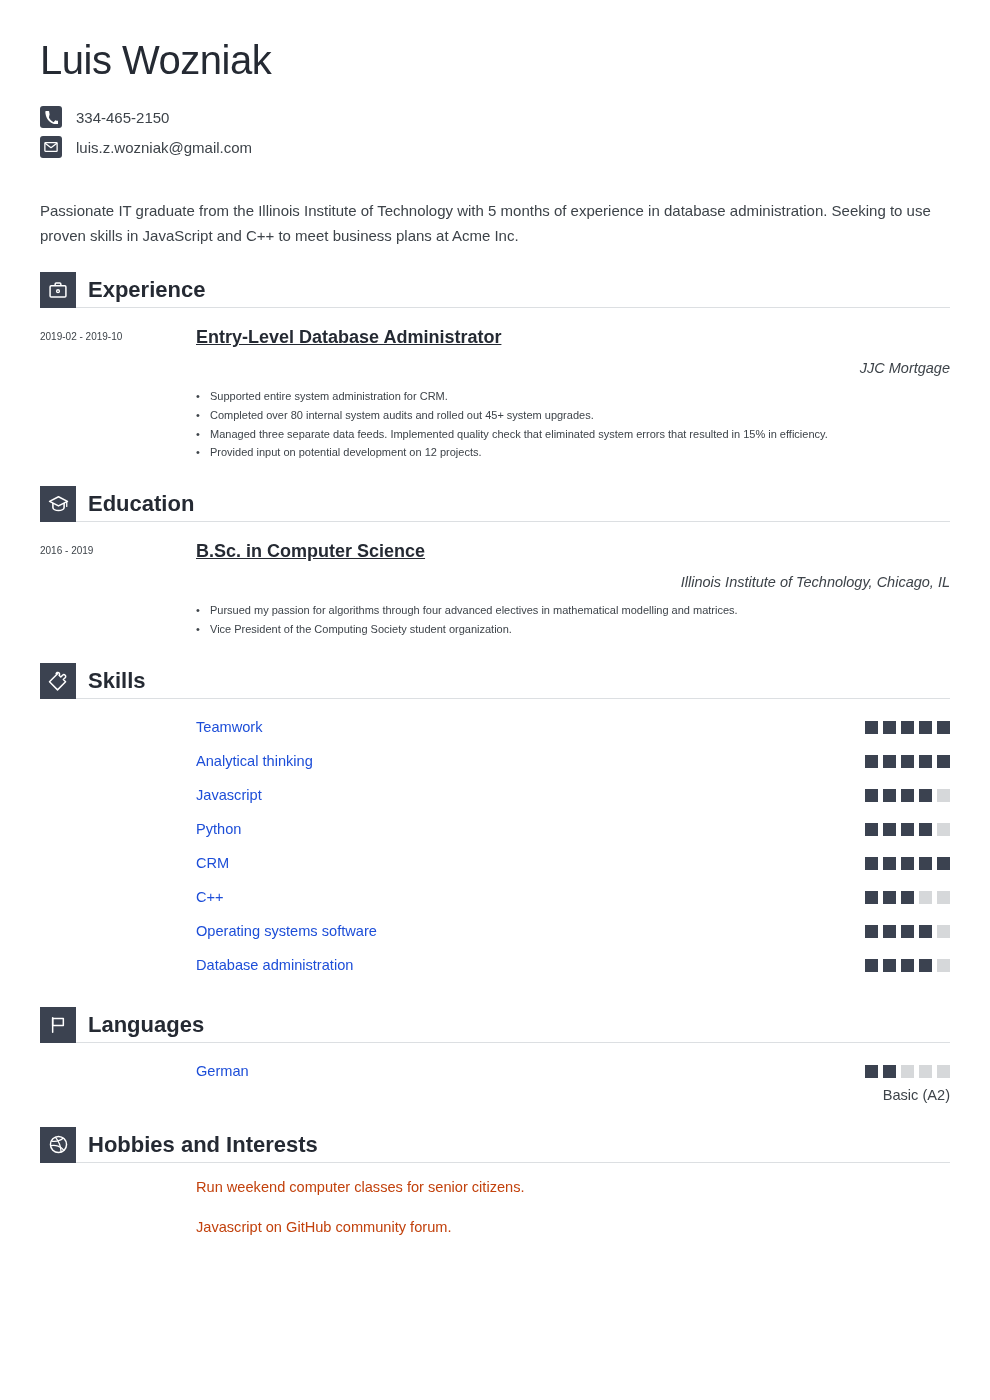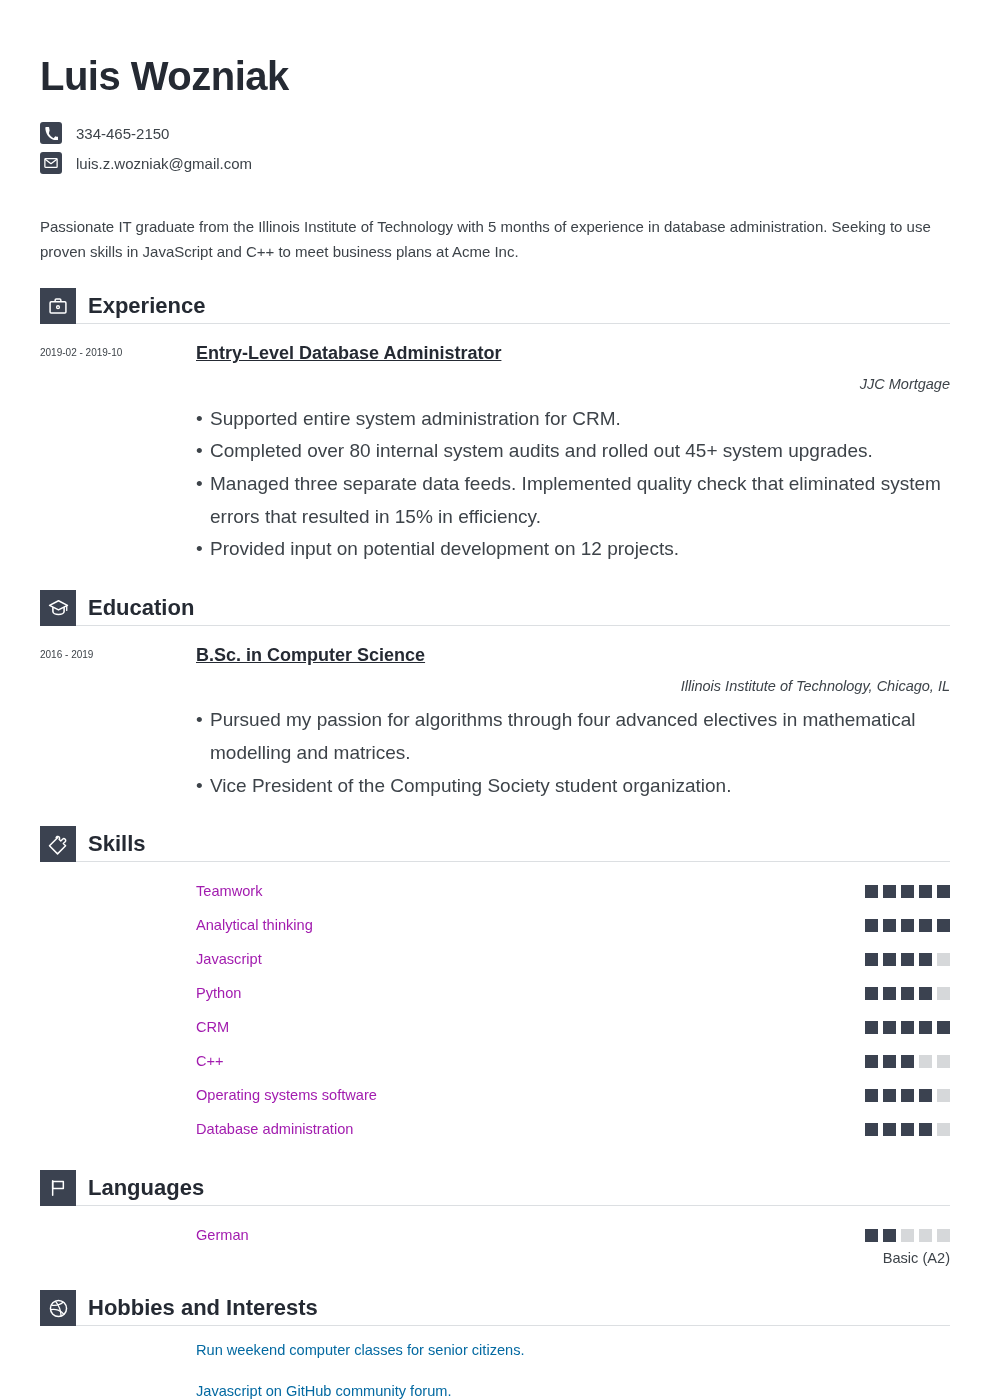--- a/index.html
+++ b/index.html
@@ -20,25 +20,25 @@
     position: relative;
     width: 990px;
     height: 1400px;
     padding: 0 40px;
     background: #fff;
   }
 
   
   .name {
     font-size: 40px;
-    font-weight: bold;
+    font-weight: normal;
     color: #252a33;
     letter-spacing: -0.5px;
     margin: 0;
-    padding-top: 54px;
+    padding-top: 38px;
     line-height: 1.1;
   }
   .contact-list {
     margin-top: 20px;
   }
   .contact-row {
     display: flex;
     align-items: center;
     height: 30px;
   }
@@ -142,21 +142,21 @@
     text-align: right;
   }
   .bullets {
     list-style: none;
     margin: 9px 0 0 0;
     padding: 0;
   }
   .bullets li {
     position: relative;
     padding-left: 14px;
-    font-size: 19px;
+    font-size: 11px;
     line-height: 1.72;
     color: #3d4349;
   }
   .bullets li::before {
     content: "•";
     position: absolute;
     left: 0;
     top: 0;
     color: #3d4349;
   }
@@ -167,21 +167,21 @@
   }
   .rating-row {
     display: flex;
     align-items: center;
     padding-left: 156px;
     height: 34px;
   }
   .rating-label {
     flex: 1 1 auto;
     font-size: 14.6px;
-    color: #a21caf;
+    color: #1d4ed8;
     line-height: 1;
   }
   .dots {
     flex: 0 0 auto;
     display: flex;
     gap: 5px;
   }
   .dot {
     width: 13px;
     height: 13px;
@@ -194,21 +194,21 @@
     font-size: 14.6px;
     color: #3d4349;
     margin-top: -2px;
   }
 
   
   .text-list { margin-top: 14px; }
   .text-list-item {
     padding-left: 156px;
     font-size: 14.6px;
-    color: #0369a1;
+    color: #c2410c;
     line-height: 1.45;
     margin-bottom: 19px;
   }
 </style>
 </head>
 <body>
 
 <div class="page">
 
   <header>

